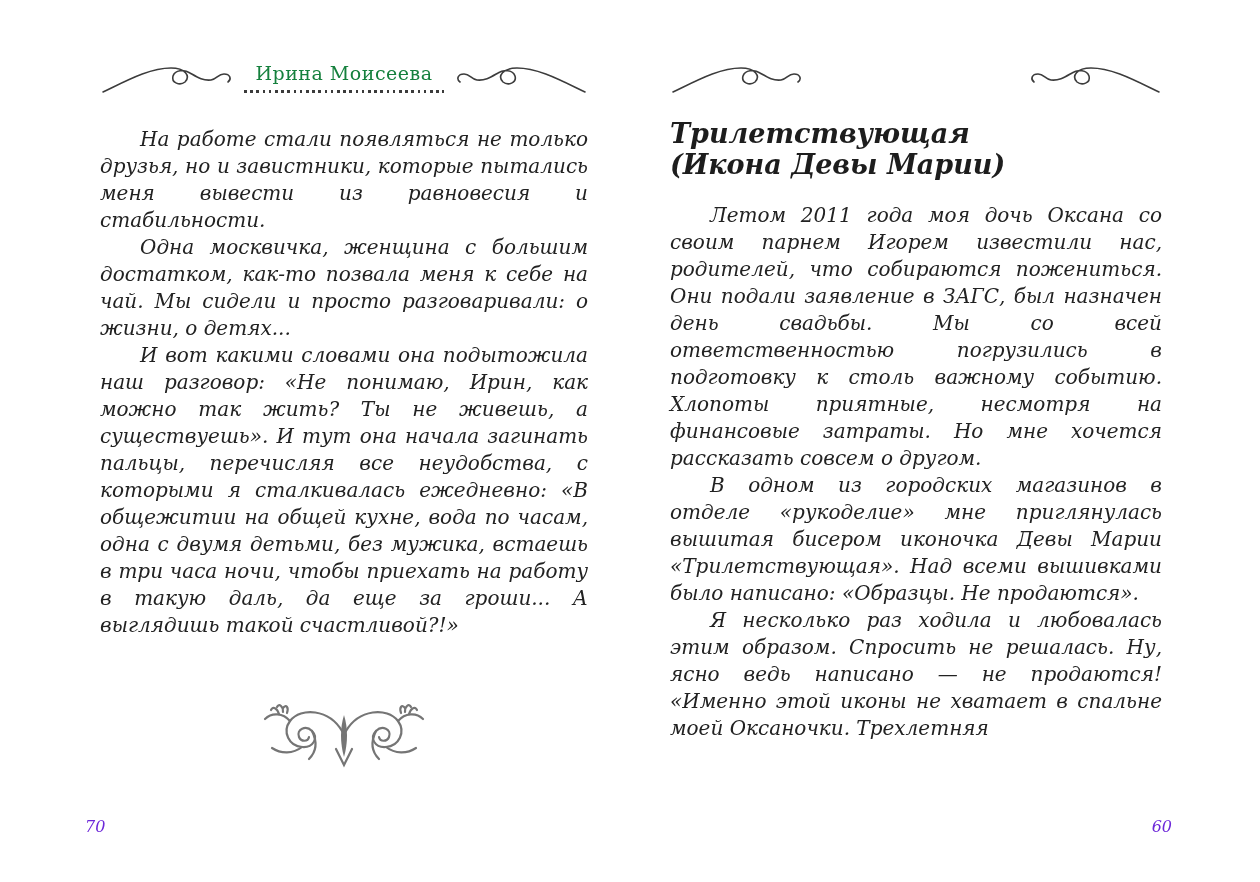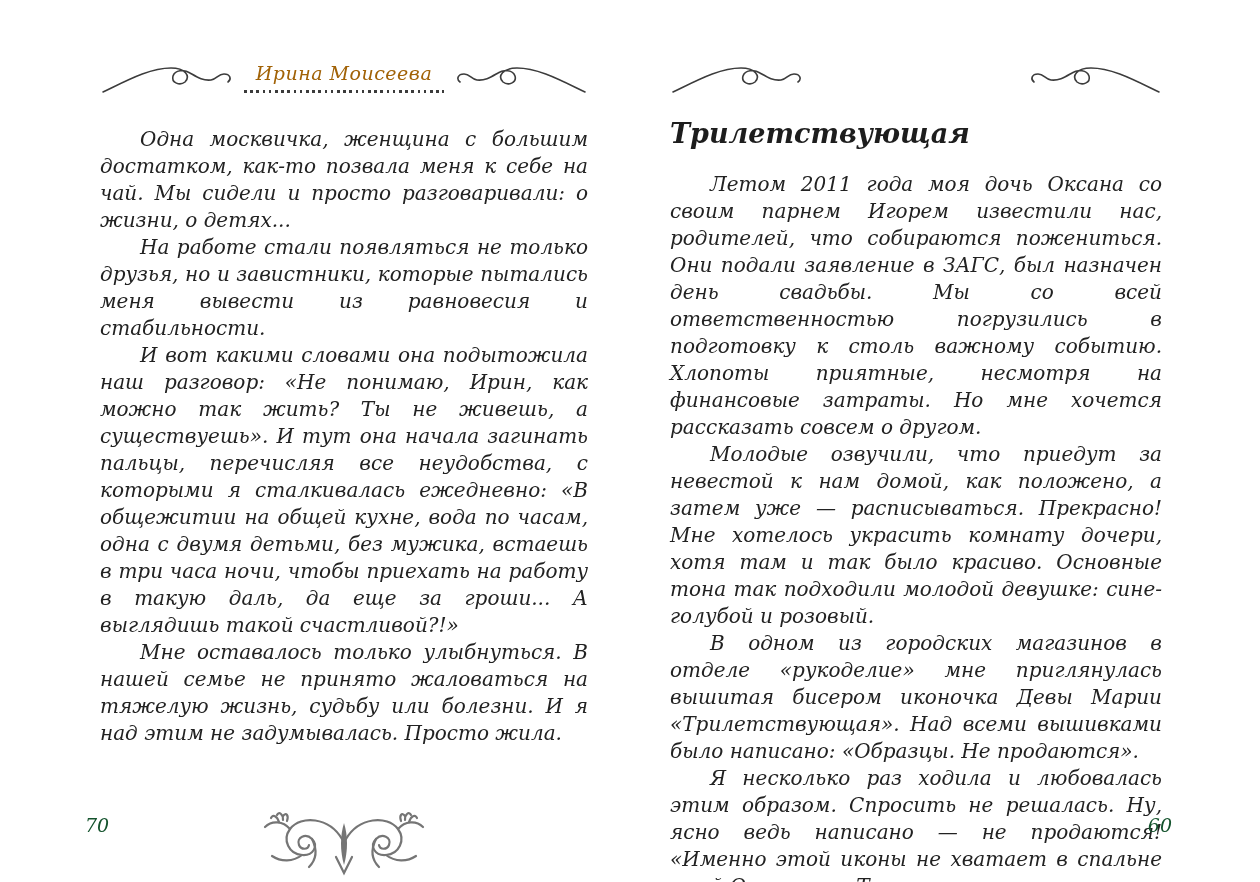--- a/index.html
+++ b/index.html
@@ -13,21 +13,21 @@
   .content{position:relative;}
   .page-left .content{margin:60px 42px 0 100px;width:488px;}
   .page-right .content{margin:60px 98px 0 40px;width:492px;}
 
   
   .running-head{position:relative;height:56px;}
   .flourish{position:absolute;top:4px;width:150px;height:32px;}
   .flourish-left{left:0;}
   .flourish-right{right:0;transform:scaleX(-1);}
   .head-center{position:absolute;left:50%;transform:translateX(-50%);top:2px;text-align:center;white-space:nowrap;}
-  .head-text{font-style:italic;font-size:19px;letter-spacing:0.5px;color:#a16207;}
+  .head-text{font-size:19px;letter-spacing:0.5px;color:#15803d;}
   .dotted-rule{width:200px;height:3px;margin:6px auto 0;
     background-image:repeating-linear-gradient(to right,#3b3b3b 0 2.6px,transparent 2.6px 6.2px);}
 
   
   .body-text{margin-top:10px;}
   .body-text p{
     margin:0;text-align:justify;text-indent:40px;
     font-style:italic;font-size:20px;line-height:27px;color:#222222;
   }
 
@@ -35,21 +35,21 @@
   .chapter-title{
     margin:2px 0 22px 0;text-align:left;
     font-style:italic;font-weight:bold;font-size:27px;line-height:31px;color:#1d1d1d;
   }
 
   
   .ornament-wrap{margin-top:62px;text-align:center;}
   .end-ornament{width:172px;height:74px;}
 
   
-  .folio{position:absolute;bottom:46px;font-style:italic;font-size:19px;color:#14532d;}
+  .folio{position:absolute;bottom:46px;font-style:italic;font-size:16px;color:#6d28d9;}
   .folio-left{left:85px;}
   .folio-right{right:88px;}
 </style>
 </head>
 <body>
 
 <div class="book">
 
   <div class="page page-left">
     <div class="content">
@@ -60,24 +60,23 @@
         <div class="head-center">
           <span class="head-text">Ирина Моисеева</span>
           <div class="dotted-rule"></div>
         </div>
         <svg class="flourish flourish-right" viewBox="0 0 150 32">
           <path d="M3,28 C28,16 50,4 71,4 C85,4 91,12 85,18 C80,22 71,19 73,12 C75,6 84,5 90,9 C97,13 103,17 111,16 C117,15 118,10 124,10 C130,10 132,15 128,18" fill="none" stroke="#3c3c3c" stroke-width="1.6" stroke-linecap="round"></path>
         </svg>
       </header>
 
       <main class="body-text">
+        <p>На работе стали появляться не только друзья, но и завистники, которые пытались меня вывести из равновесия и стабильности.</p>
         <p>Одна москвичка, женщина с большим достатком, как-то позвала меня к себе на чай. Мы сидели и просто разговаривали: о жизни, о детях...</p>
-        <p>На работе стали появляться не только друзья, но и завистники, которые пытались меня вывести из равновесия и стабильности.</p>
         <p>И вот какими словами она подытожила наш разговор: «Не понимаю, Ирин, как можно так жить? Ты не живешь, а существуешь». И тут она начала загинать пальцы, перечисляя все неудобства, с которыми я сталкивалась ежедневно: «В общежитии на общей кухне, вода по часам, одна с двумя детьми, без мужика, встаешь в три часа ночи, чтобы приехать на работу в такую даль, да еще за гроши... А выглядишь такой счастливой?!»</p>
-        <p>Мне оставалось только улыбнуться. В нашей семье не принято жаловаться на тяжелую жизнь, судьбу или болезни. И я над этим не задумывалась. Просто жила.</p>
       </main>
 
       <div class="ornament-wrap">
         <svg class="end-ornament" viewBox="0 0 170 74">
           <g stroke="#757575" fill="none" stroke-width="2.2" stroke-linecap="round">
 
             <path d="M83,30 C70,8 42,6 31,20 C23,31 30,45 43,46 C54,47 60,37 53,30 C47,24 37,28 40,36 C42,41 49,41 50,36"></path>
             <path d="M31,20 C24,12 13,11 6,18"></path>
             <path d="M43,46 C34,53 22,53 13,47"></path>
             <path d="M53,30 C58,40 58,50 50,58"></path>
@@ -110,25 +109,25 @@
         <svg class="flourish flourish-left" viewBox="0 0 150 32">
           <path d="M3,28 C28,16 50,4 71,4 C85,4 91,12 85,18 C80,22 71,19 73,12 C75,6 84,5 90,9 C97,13 103,17 111,16 C117,15 118,10 124,10 C130,10 132,15 128,18" fill="none" stroke="#3c3c3c" stroke-width="1.6" stroke-linecap="round"></path>
         </svg>
         <svg class="flourish flourish-right" viewBox="0 0 150 32">
           <path d="M3,28 C28,16 50,4 71,4 C85,4 91,12 85,18 C80,22 71,19 73,12 C75,6 84,5 90,9 C97,13 103,17 111,16 C117,15 118,10 124,10 C130,10 132,15 128,18" fill="none" stroke="#3c3c3c" stroke-width="1.6" stroke-linecap="round"></path>
         </svg>
       </header>
 
       <h1 class="chapter-title">
         <span>Трилетствующая</span><br>
+        <span>(Икона Девы Марии)</span>
       </h1>
 
       <main class="body-text">
         <p>Летом 2011 года моя дочь Оксана со своим парнем Игорем известили нас, родителей, что собираются пожениться. Они подали заявление в ЗАГС, был назначен день свадьбы. Мы со всей ответственностью погрузились в подготовку к столь важному событию. Хлопоты приятные, несмотря на финансовые затраты. Но мне хочется рассказать совсем о другом.</p>
-        <p>Молодые озвучили, что приедут за невестой к нам домой, как положено, а затем уже — расписываться. Прекрасно! Мне хотелось украсить комнату дочери, хотя там и так было красиво. Основные тона так подходили молодой девушке: сине-голубой и розовый.</p>
         <p>В одном из городских магазинов в отделе «рукоделие» мне приглянулась вышитая бисером иконочка Девы Марии «Трилетствующая». Над всеми вышивками было написано: «Образцы. Не продаются».</p>
         <p>Я несколько раз ходила и любовалась этим образом. Спросить не решалась. Ну, ясно ведь написано — не продаются! «Именно этой иконы не хватает в спальне моей Оксаночки. Трехлетняя</p>
       </main>
     </div>
     <div class="folio folio-right">60</div>
   </div>
 
 </div>
 
 </body></html>

